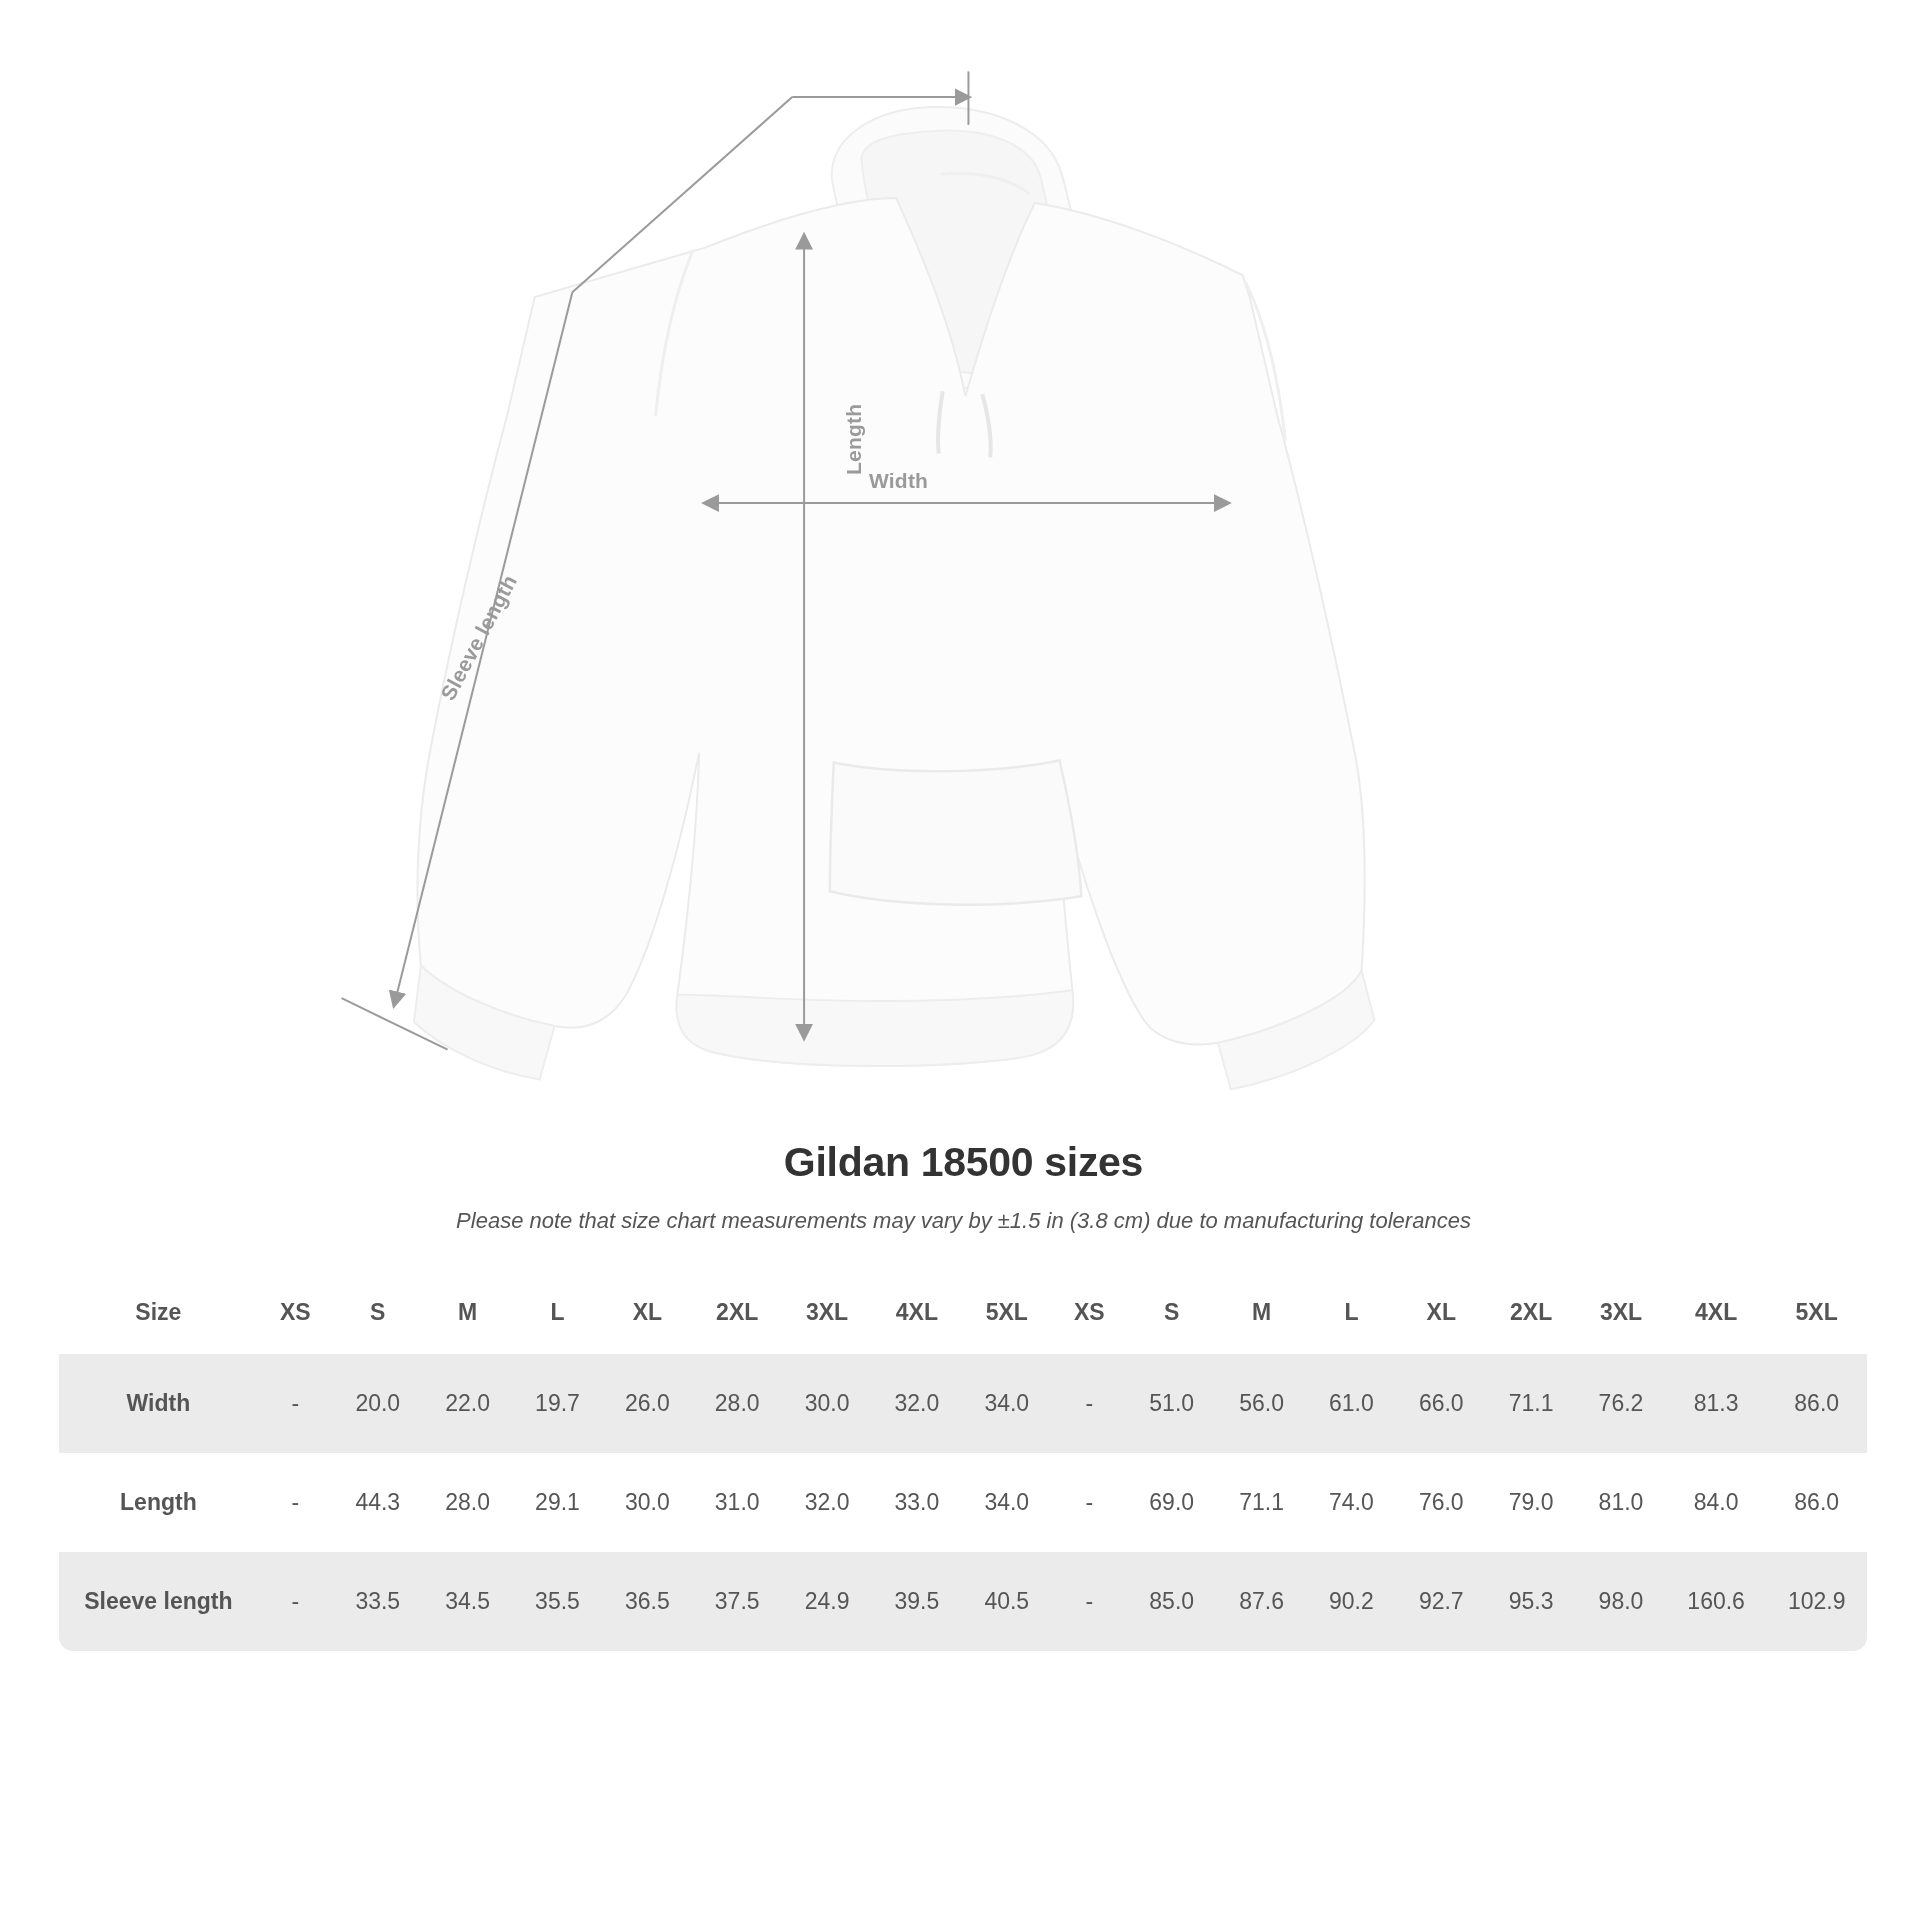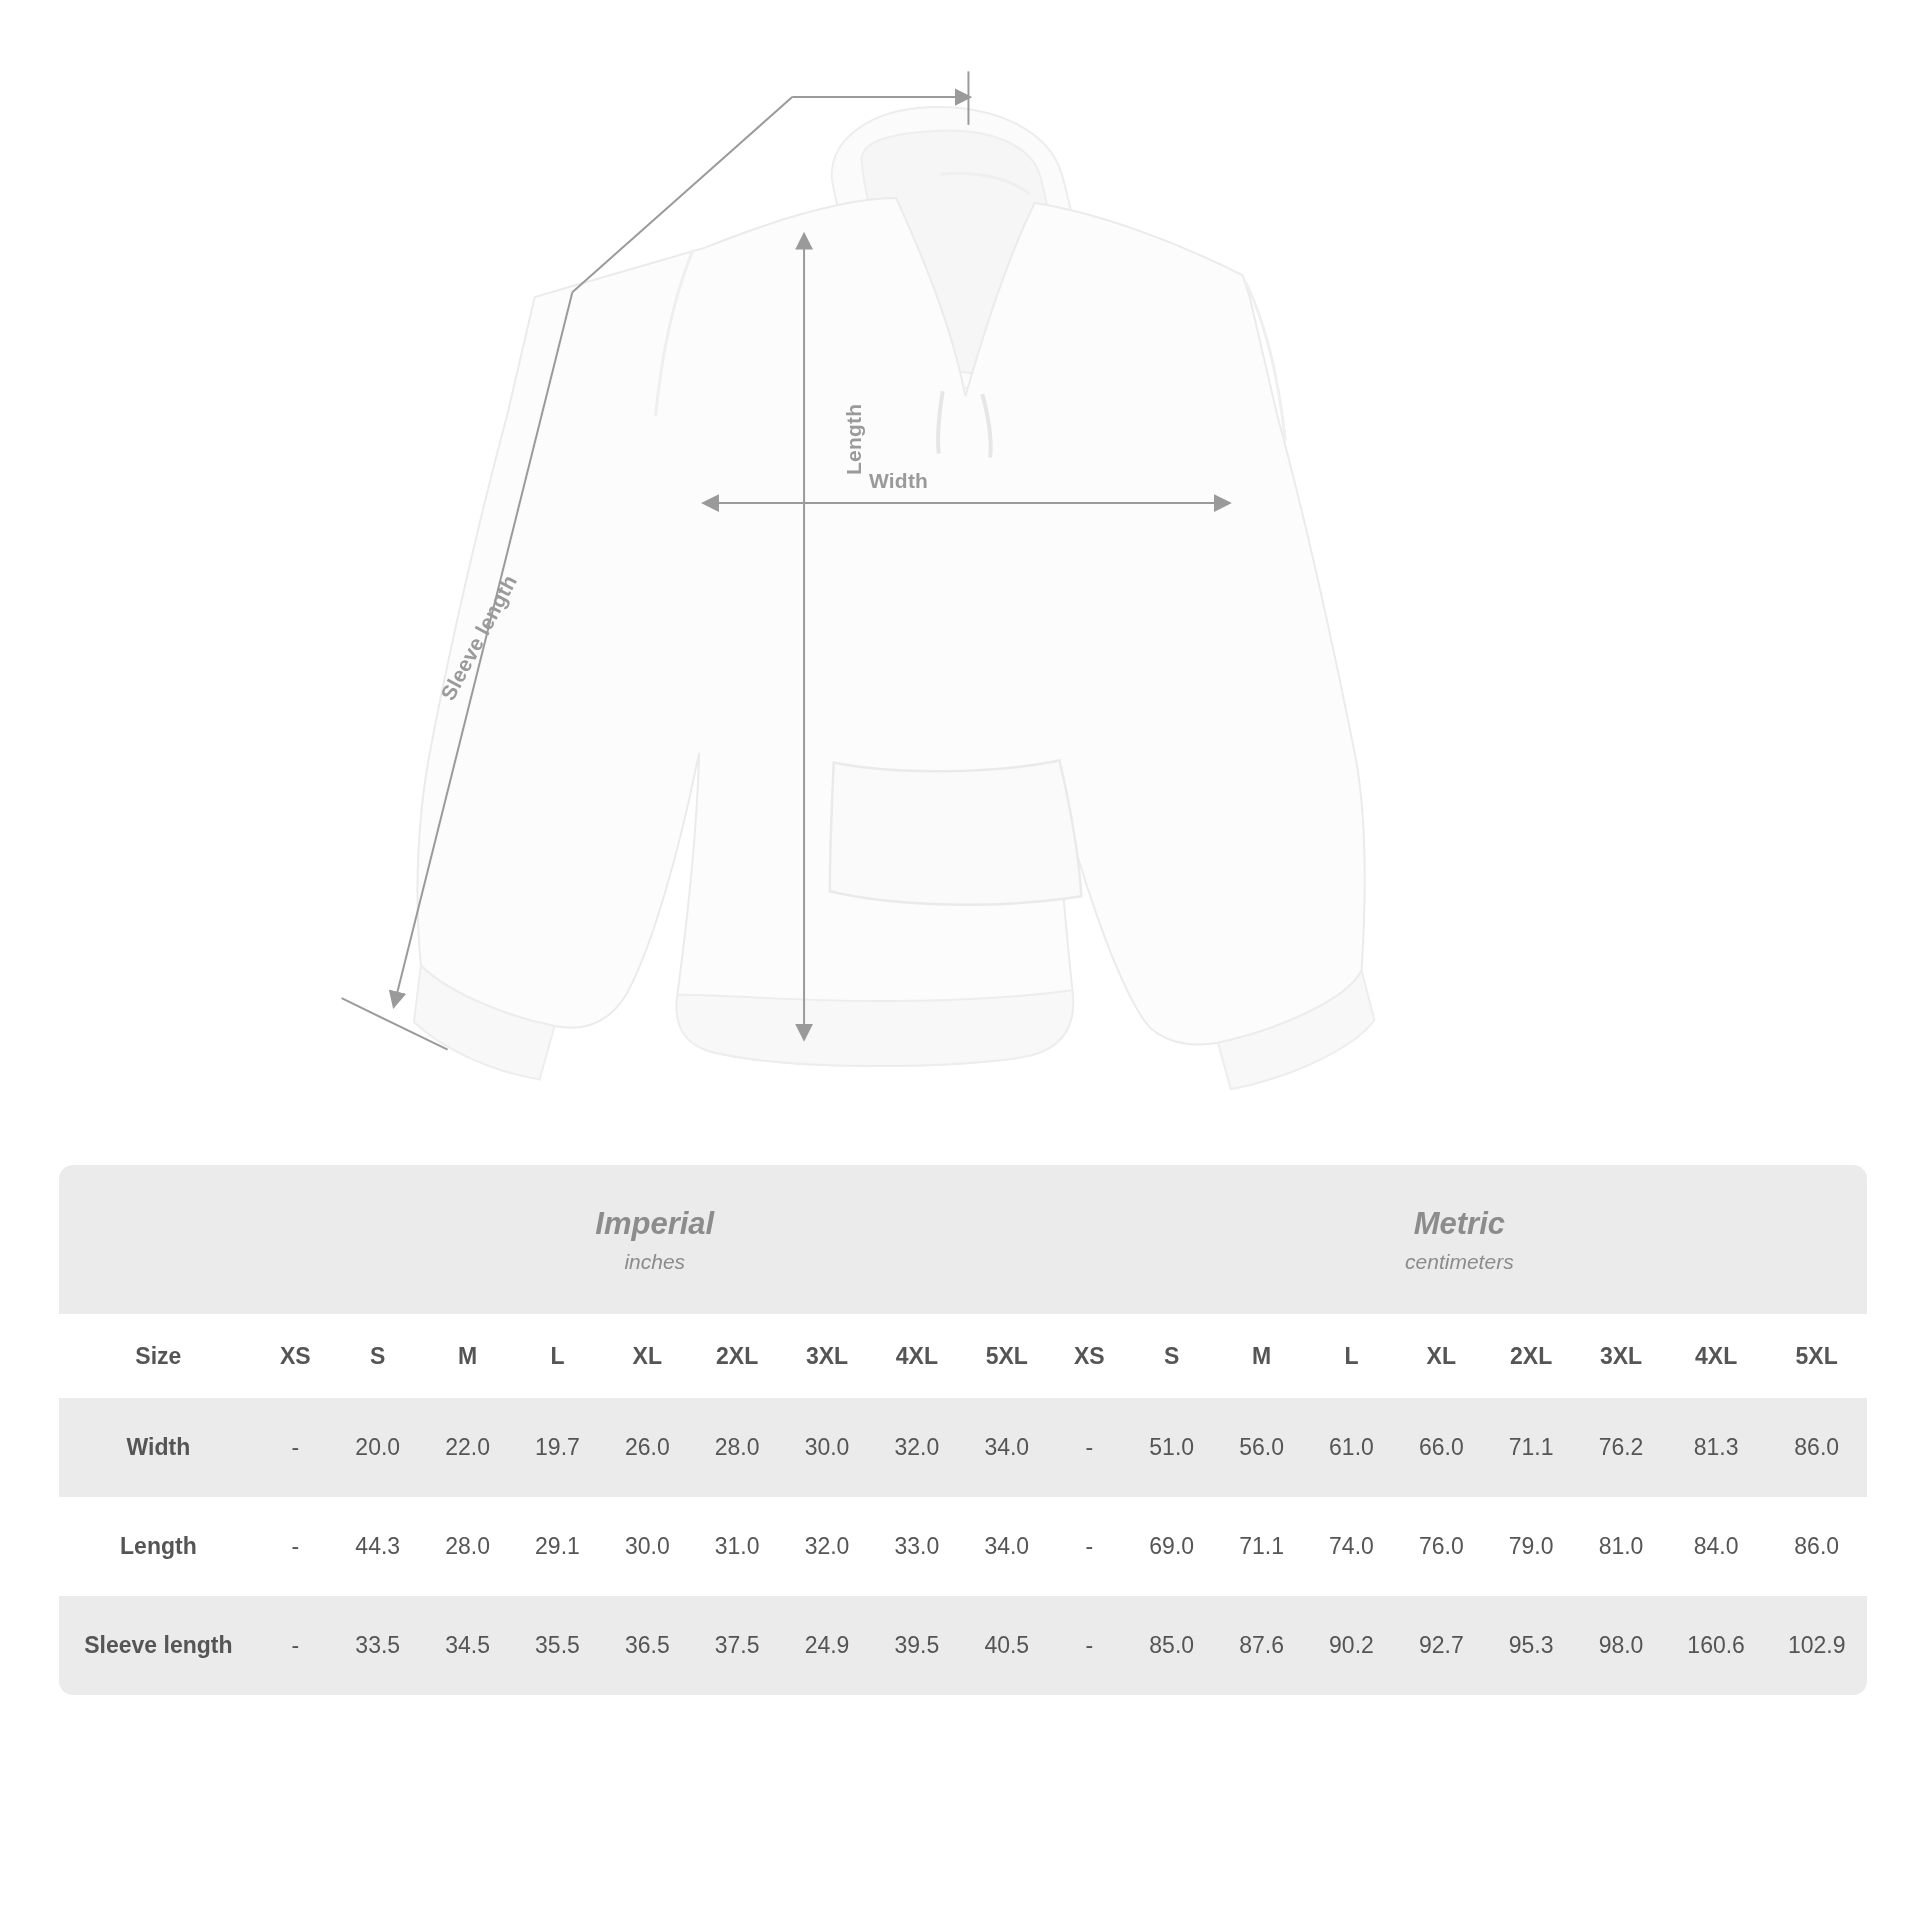--- a/index.html
+++ b/index.html
@@ -215,20 +215,24 @@
         <line x1="978" y1="72" x2="978" y2="126" stroke="#9a9a9a" stroke-width="2"></line>
         <line x1="345" y1="1008" x2="452" y2="1060" stroke="#9a9a9a" stroke-width="2"></line>
       </g>
     </svg>
 
     <div class="dim-label vertical" style="left:842px; top:475px;">Length</div>
     <div class="dim-label" style="left:869px; top:469px;">Width</div>
     <div class="dim-label diagonal" style="left:436px; top:693px;">Sleeve length</div>
   </div>
 
+  <div class="title-block">
+    <div class="chart-title">Gildan 18500 sizes</div>
+    <div class="chart-subtitle">Please note that size chart measurements may vary by ±1.5 in (3.8 cm) due to manufacturing tolerances</div>
+  </div>
 
   <div class="table-wrap">
     <table class="size-table">
       <colgroup>
         <col class="col-rowlabel">
         <col class="col-first">
           <col class="col-size">
           <col class="col-size">
           <col class="col-size">
         <col class="col-size">
@@ -241,31 +245,20 @@
           <col class="col-size">
           <col class="col-size">
         <col class="col-size">
           <col class="col-size">
           <col class="col-size">
           <col class="col-wide">
           <col class="col-wide">
       </colgroup>
 
       <tbody>
-          <tr class="unit-row">
-        <td class="corner-cell"></td>
-        <td colspan="9">
-          <div class="unit-name">Imperial</div>
-          <div class="unit-sub">inches</div>
-        </td>
-        <td colspan="9">
-          <div class="unit-name">Metric</div>
-          <div class="unit-sub">centimeters</div>
-        </td>
-      </tr>
 
       <tr class="head-row">
         <td class="rowlabel">Size</td>
         <td>XS</td>
         <td>S</td>
         <td>M</td>
         <td>L</td>
         <td>XL</td>
         <td>2XL</td>
         <td>3XL</td>

